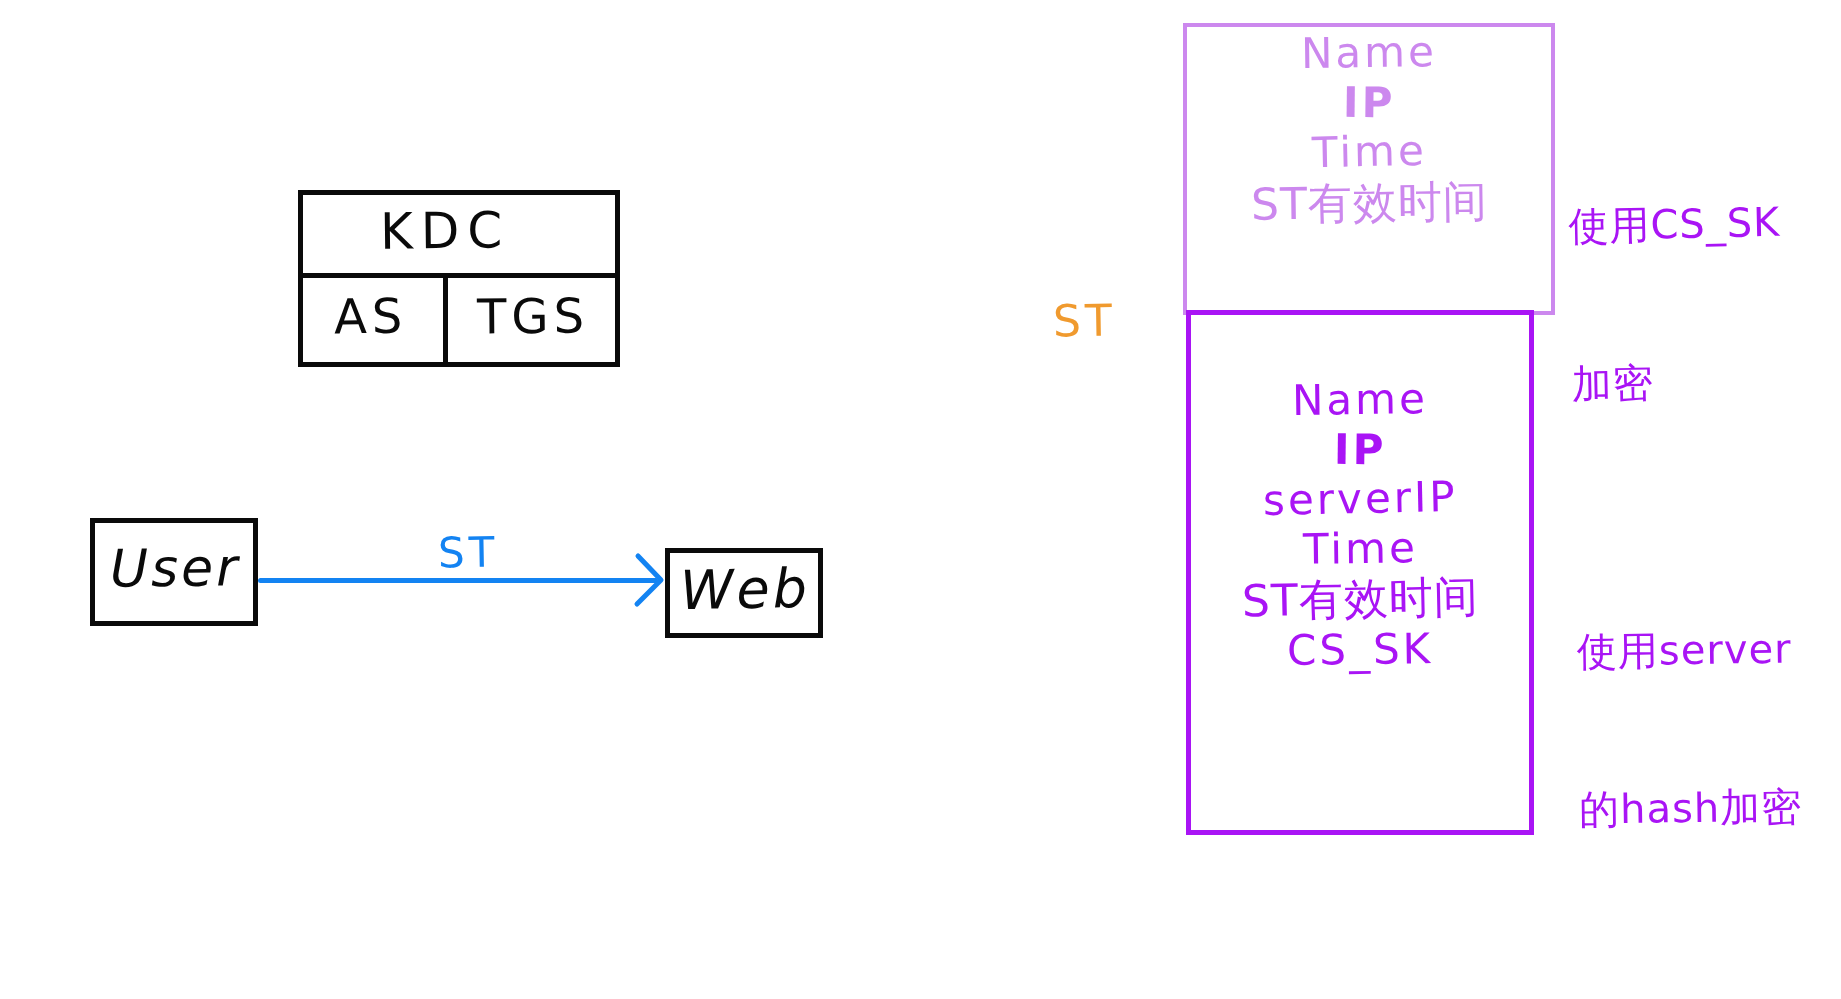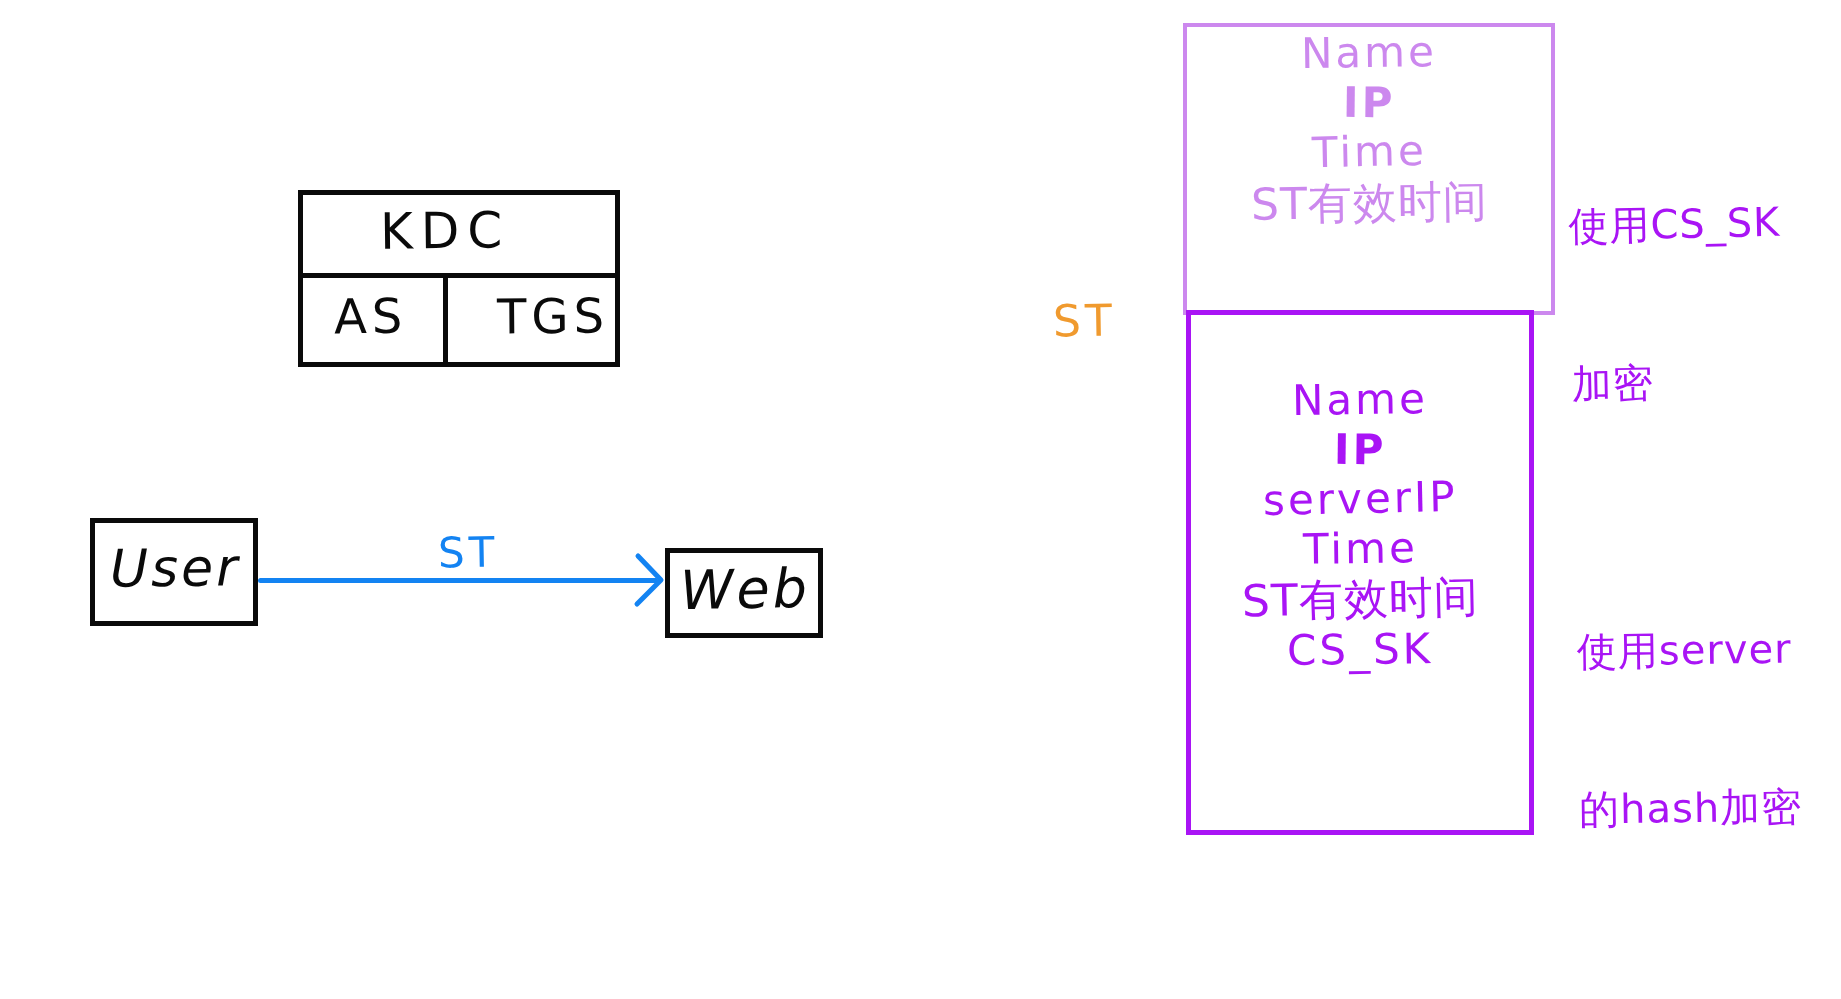--- a/index.html
+++ b/index.html
@@ -170,21 +170,21 @@
 
 <div class="canvas">
 
   <div class="hbox black" style="left:298px; top:190px; width:322px; height:177px;">
   </div>
   <div class="divider-h" style="left:298px; top:273px; width:322px;"></div>
   <div class="divider-v" style="left:443px; top:276px; height:91px;"></div>
 
   <div class="htext label-kdc" style="left:380px; top:202px;">KDC</div>
   <div class="htext label-as" style="left:334px; top:288px;">AS</div>
-  <div class="htext label-tgs" style="left:477px; top:288px;margin-left:20px;">TGS</div>
+  <div class="htext label-tgs" style="left:477px; top:288px;">TGS</div>
 
   <div class="hbox black" style="left:90px; top:518px; width:168px; height:108px;">
   </div>
   <div class="htext label-user" style="left:110px; top:538px;">User</div>
 
   <div class="hbox black" style="left:665px; top:548px; width:158px; height:90px;">
   </div>
   <div class="htext label-web" style="left:680px; top:558px;">Web</div>
 
   <div class="arrow-line" style="left:258px; top:578px; width:400px;"></div>

